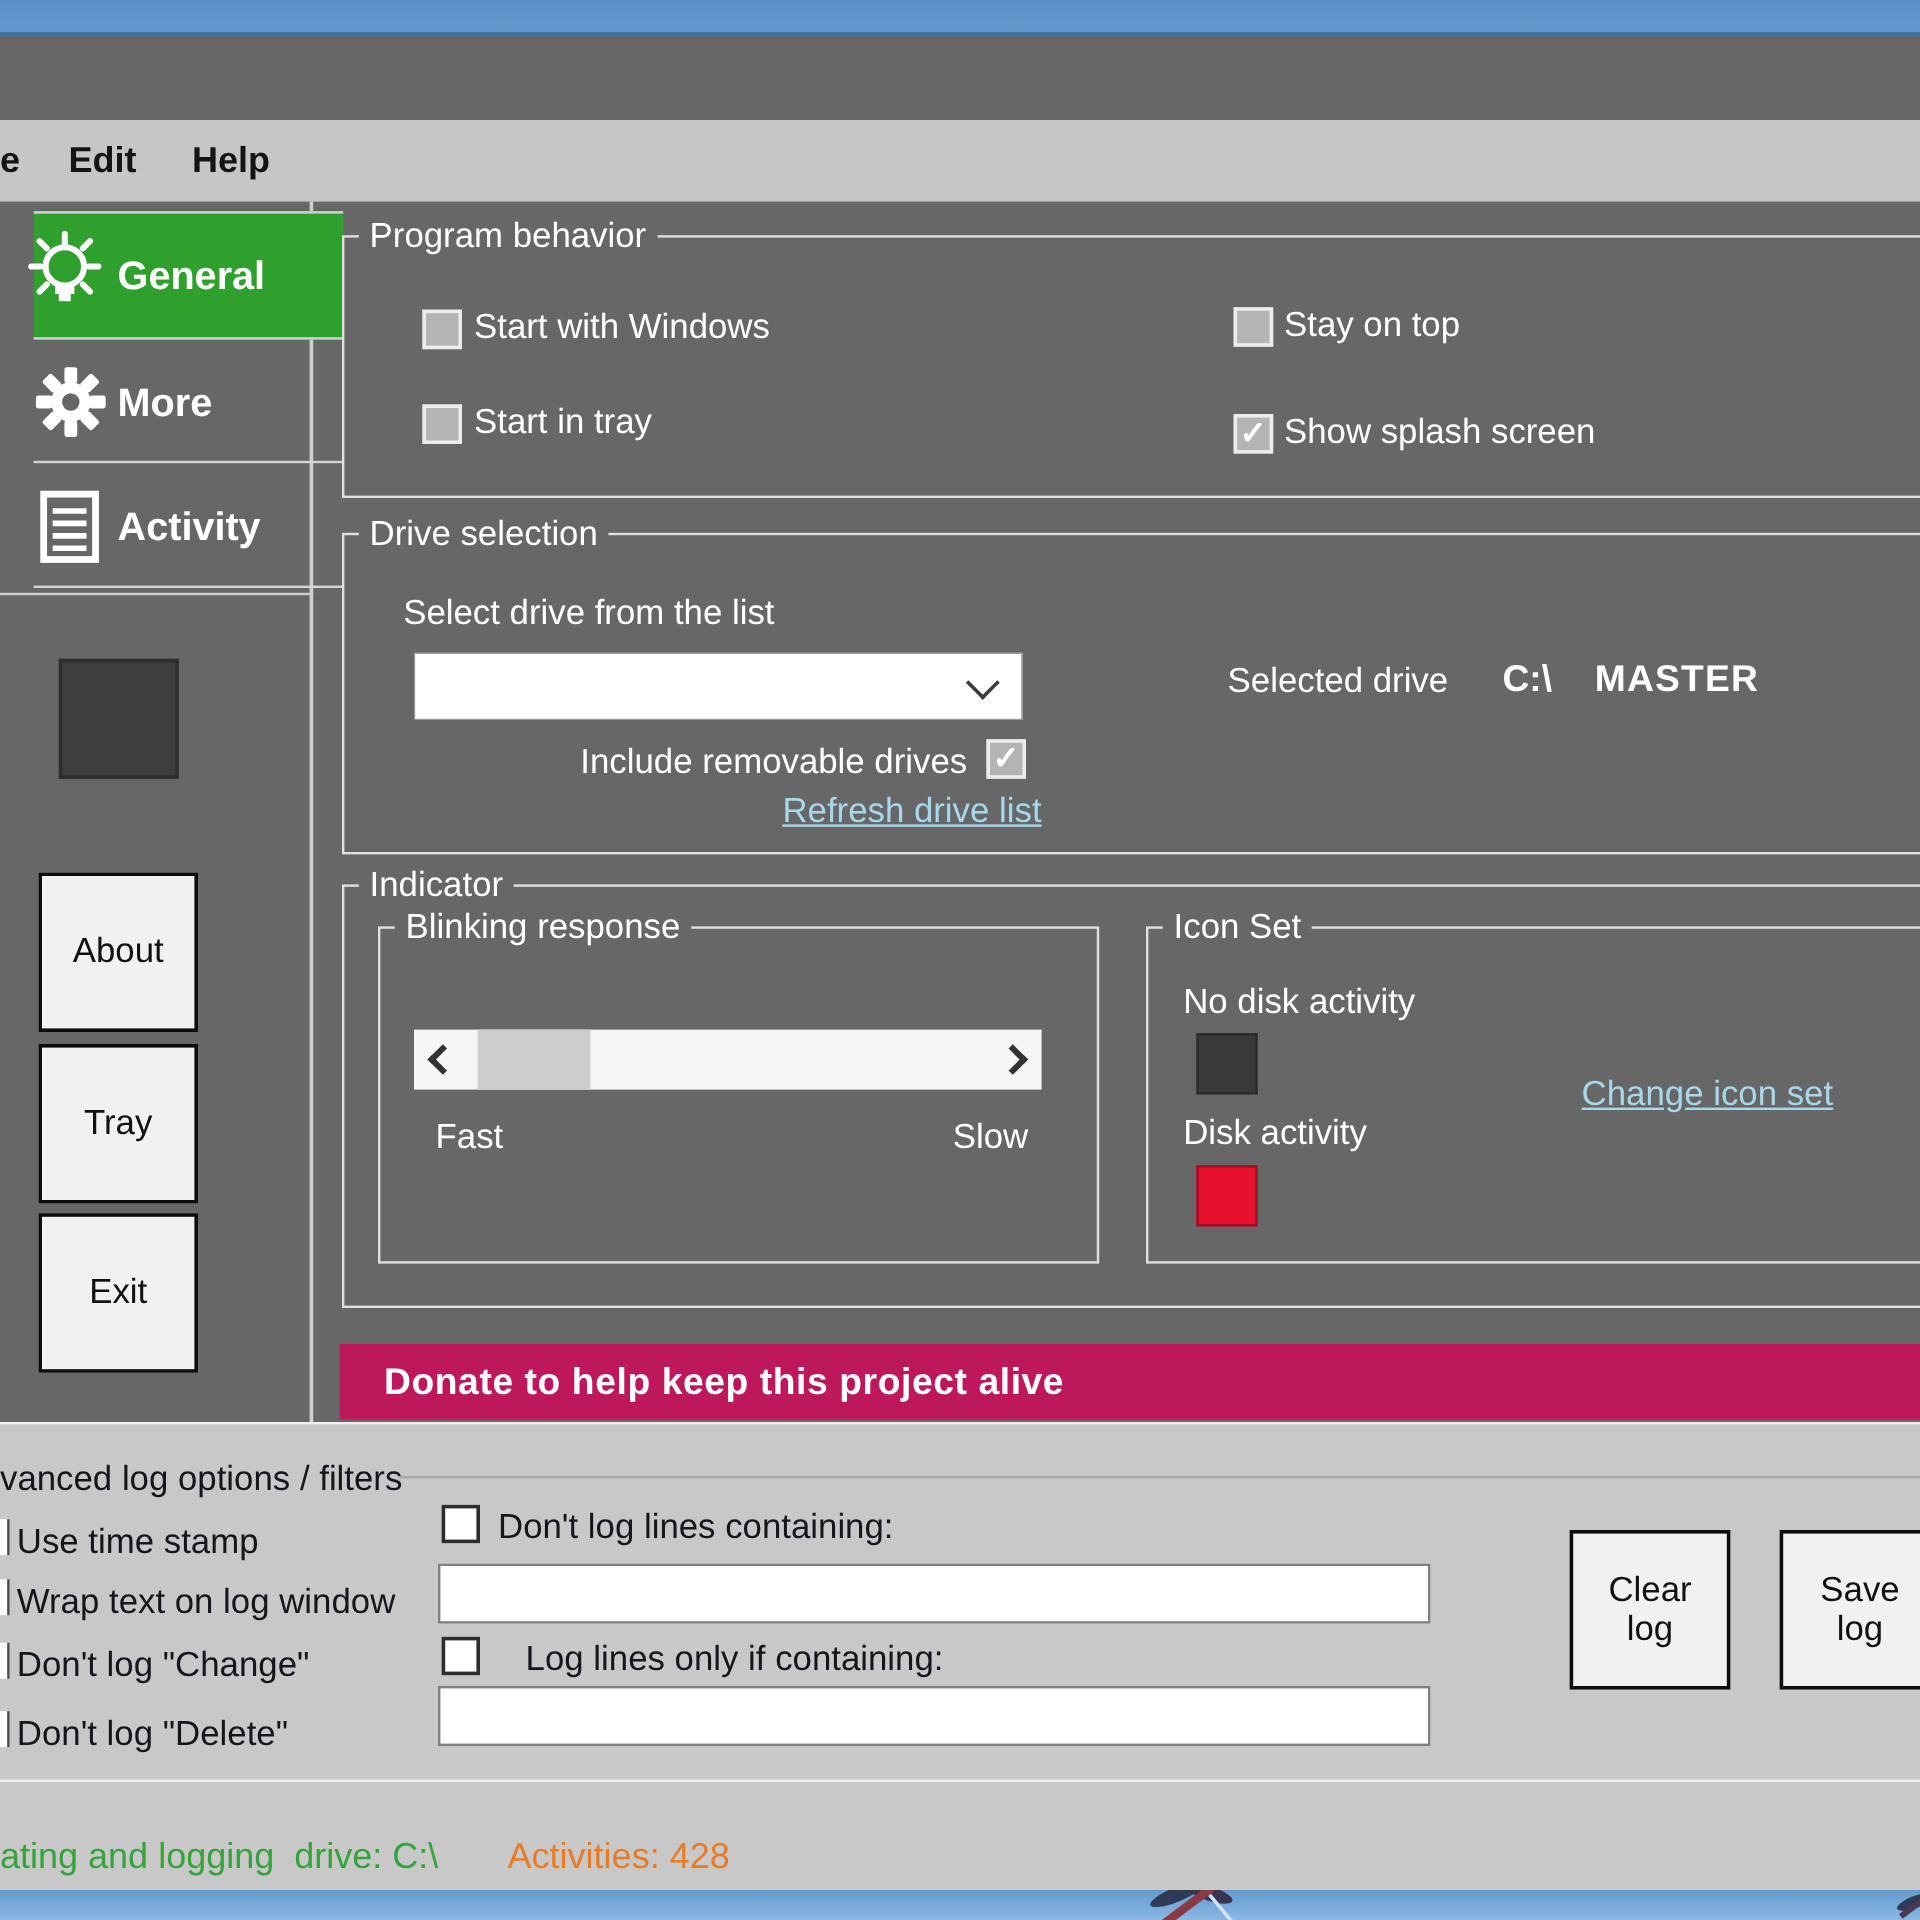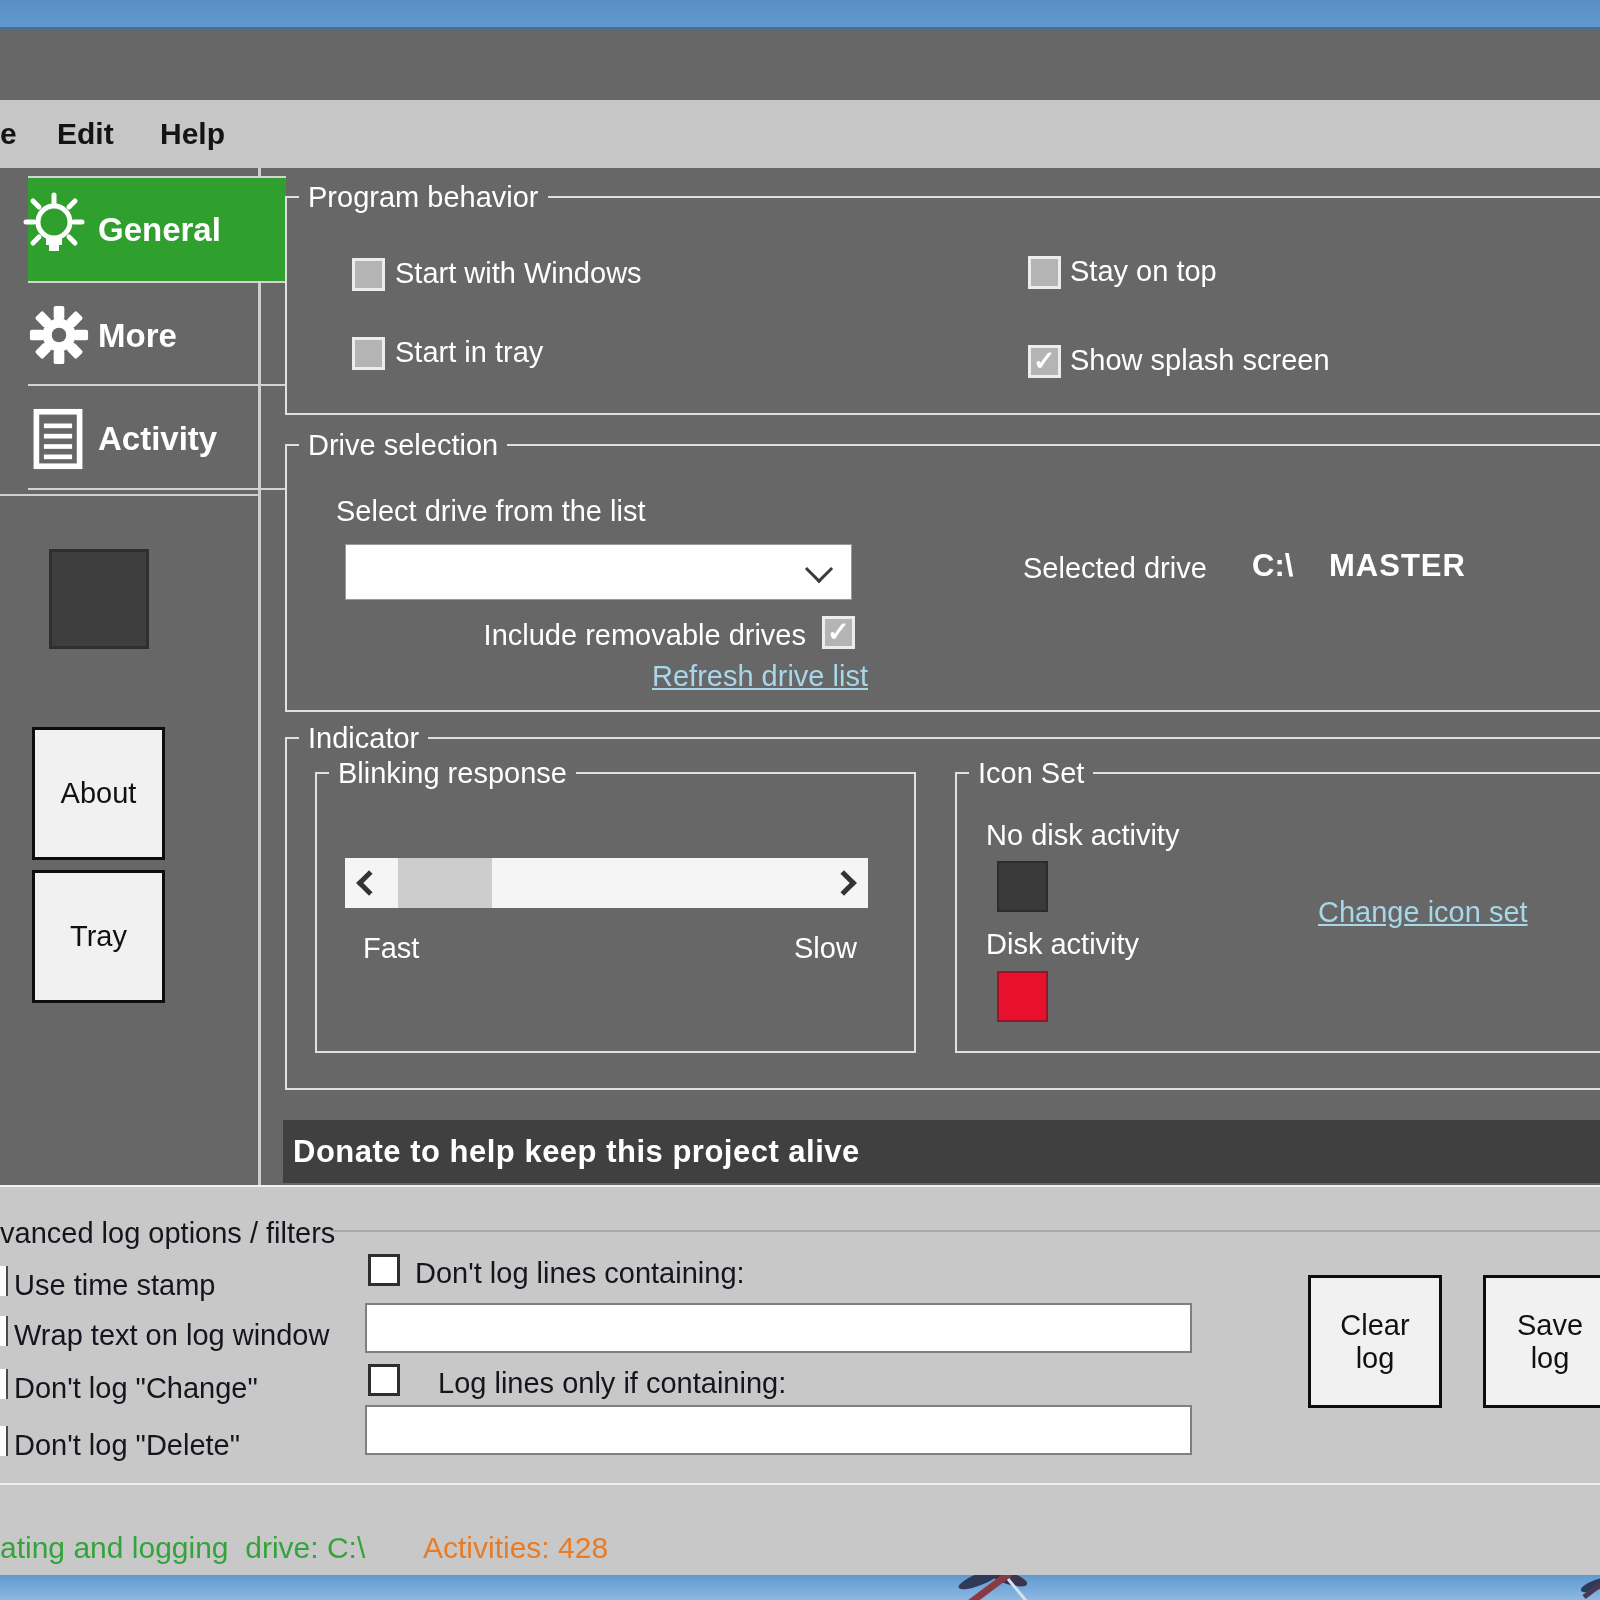--- a/index.html
+++ b/index.html
@@ -33,21 +33,21 @@
   .combo{background:#fff;border:1px solid #9a9a9a;}
   .chev-down{width:17px;height:17px;border-right:3px solid #3c3c3c;border-bottom:3px solid #3c3c3c;transform:rotate(45deg);}
   .link{font-size:29px;color:#a7d7e9;text-decoration:underline;white-space:nowrap;}
   
   .sb-track{background:#f5f5f5;}
   .sb-thumb{background:#cdcdcd;}
   .chev-l{width:13px;height:13px;border-left:5px solid #333;border-bottom:5px solid #333;transform:rotate(45deg);}
   .chev-r{width:13px;height:13px;border-right:5px solid #333;border-bottom:5px solid #333;transform:rotate(-45deg);}
   .sb-arrow{display:flex;align-items:center;justify-content:center;width:48px;height:50px;}
   
-  .donate{left:283px;top:1120px;width:1317px;height:63px;background:#404040;color:#fff;font-weight:bold;font-size:31px;line-height:63px;padding-left:10px;box-sizing:border-box;letter-spacing:.5px;}
+  .donate{left:283px;top:1120px;width:1317px;height:63px;background:#be185d;color:#fff;font-weight:bold;font-size:31px;line-height:63px;padding-left:37px;box-sizing:border-box;letter-spacing:.5px;}
   
   .adv-bg{left:0;top:1185px;width:1600px;height:390px;background:#c8c8c8;border-top:2px solid #f0f0f0;box-sizing:border-box;}
   .dlabel{font-size:29px;color:#15151d;line-height:34px;white-space:nowrap;}
   .tinput{background:#fff;border:2px solid #7f7f7f;box-sizing:border-box;font-size:27px;padding:0 8px;font-family:"Liberation Sans",sans-serif;}
   .sliver{width:6px;height:30px;background:#fdfdfd;border-right:2px solid #4a4a4a;}
   .hline{height:2px;background:#a8a8a8;}
   .status-text{font-size:30px;font-weight:400;white-space:pre;}
 </style>
 </head>
 <body>
@@ -127,20 +127,23 @@
   <div class="abs side-sep" style="left:0;top:494px;width:261px;height:2px;"></div>
 
   <div class="abs preview-square"></div>
 
   <div class="abs btn" style="left:32px;top:727px;width:133px;height:133px;">
     <span>About</span>
   </div>
   <div class="abs btn" style="left:32px;top:870px;width:133px;height:133px;">
     <span>Tray</span>
   </div>
+  <div class="abs btn" style="left:32px;top:1011px;width:133px;height:133px;">
+    <span>Exit</span>
+  </div>
 
   <div class="abs grp" style="left:285px;top:196px;width:1350px;height:219px;">
     <span class="grp-label">Program behavior</span>
   </div>
   <div class="abs cb" style="left:352px;top:258px;"></div>
   <span class="abs wlabel" style="left:395px;top:256px;">Start with Windows</span>
   <div class="abs cb" style="left:352px;top:337px;"></div>
   <span class="abs wlabel" style="left:395px;top:335px;">Start in tray</span>
   <div class="abs cb" style="left:1028px;top:256px;"></div>
   <span class="abs wlabel" style="left:1070px;top:254px;">Stay on top</span>

